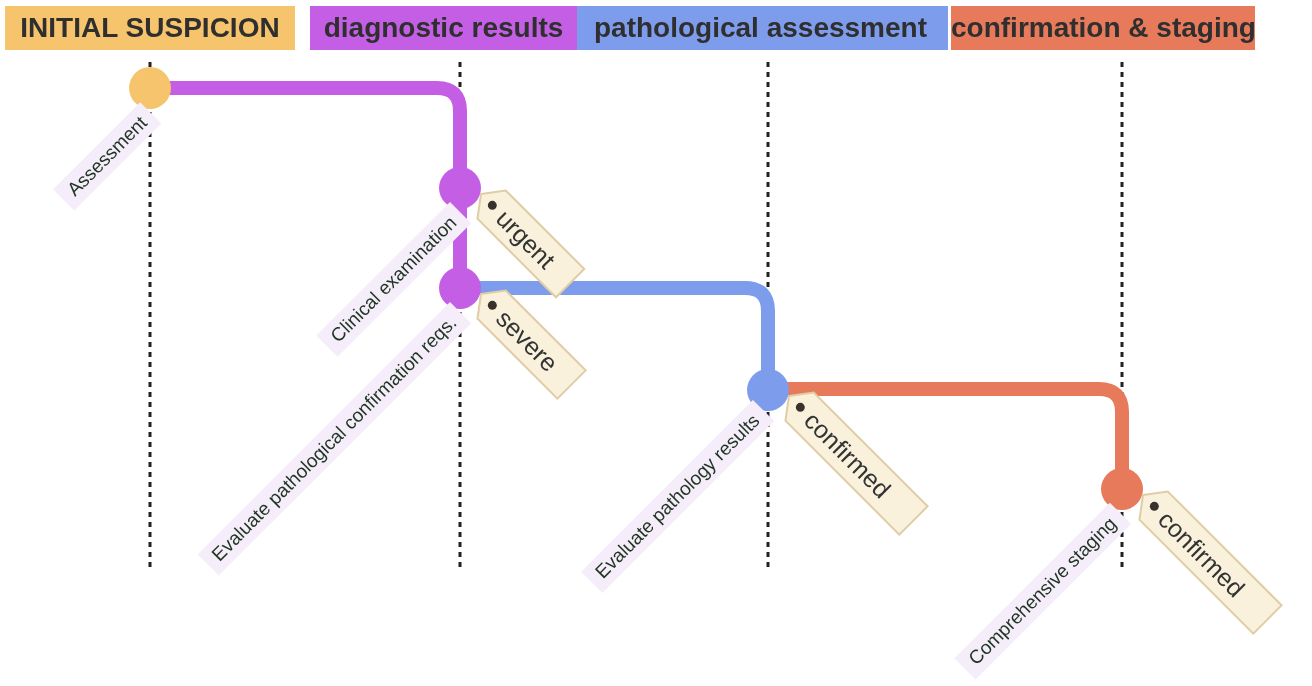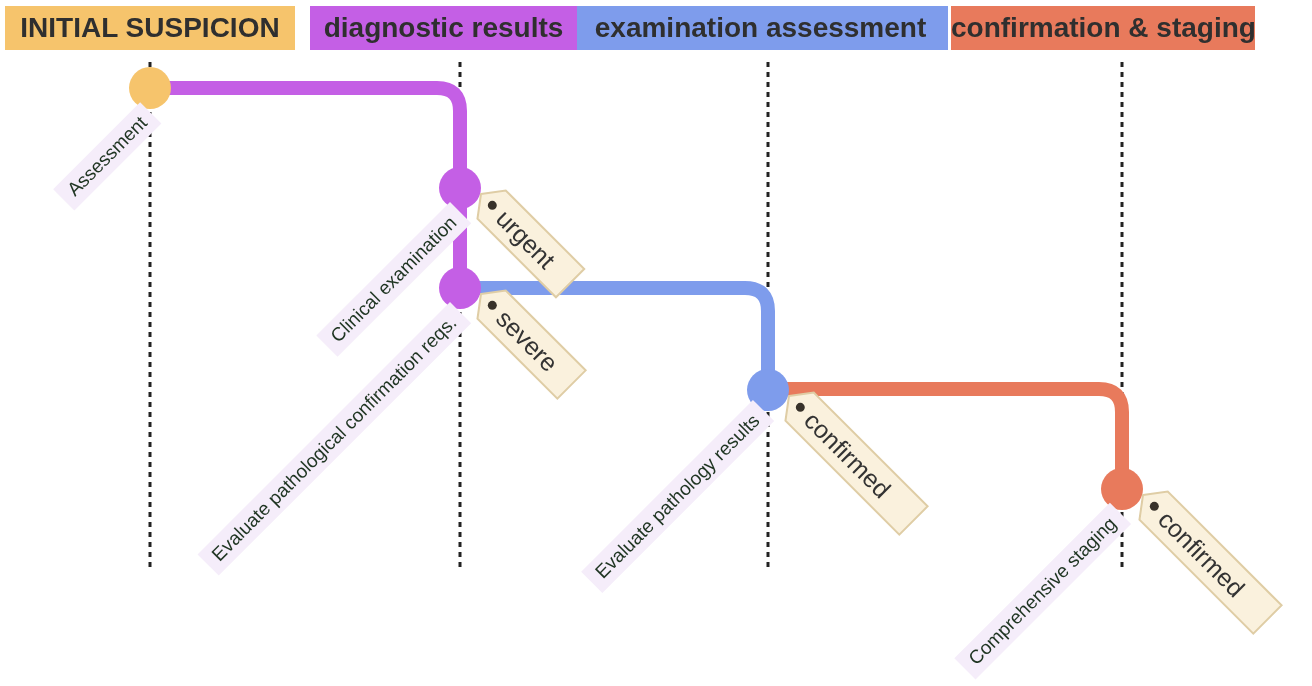--- a/index.html
+++ b/index.html
@@ -85,21 +85,21 @@
     font-family: "Liberation Sans", "DejaVu Sans", sans-serif;
     font-size: 25px;
   }
 </style>
 </head>
 <body>
 
 <div class="canvas">
 
   <div class="branch-header bh-yellow">INITIAL SUSPICION</div>
-  <div class="branch-header bh-blue">examination assessment</div>
+  <div class="branch-header bh-blue">pathological assessment</div>
   <div class="branch-header bh-purple">diagnostic results</div>
   <div class="branch-header bh-red">confirmation &amp; staging</div>
 
   <svg class="graph" width="1312" height="686" viewBox="0 0 1312 686">
     <line class="guide" x1="150" y1="62" x2="150" y2="567"></line>
     <line class="guide" x1="460" y1="62" x2="460" y2="567"></line>
     <line class="guide" x1="768" y1="62" x2="768" y2="567"></line>
     <line class="guide" x1="1122" y1="62" x2="1122" y2="567"></line>
 
     <path class="branch-line bl-purple" d="M150,88 H437 Q460,88 460,111 V288"></path>

